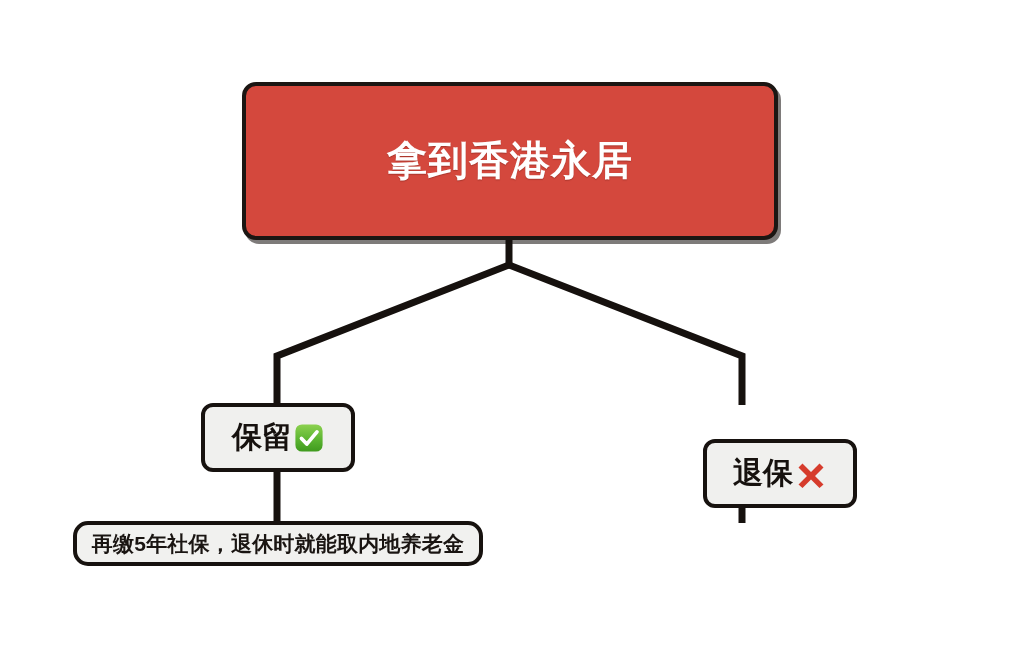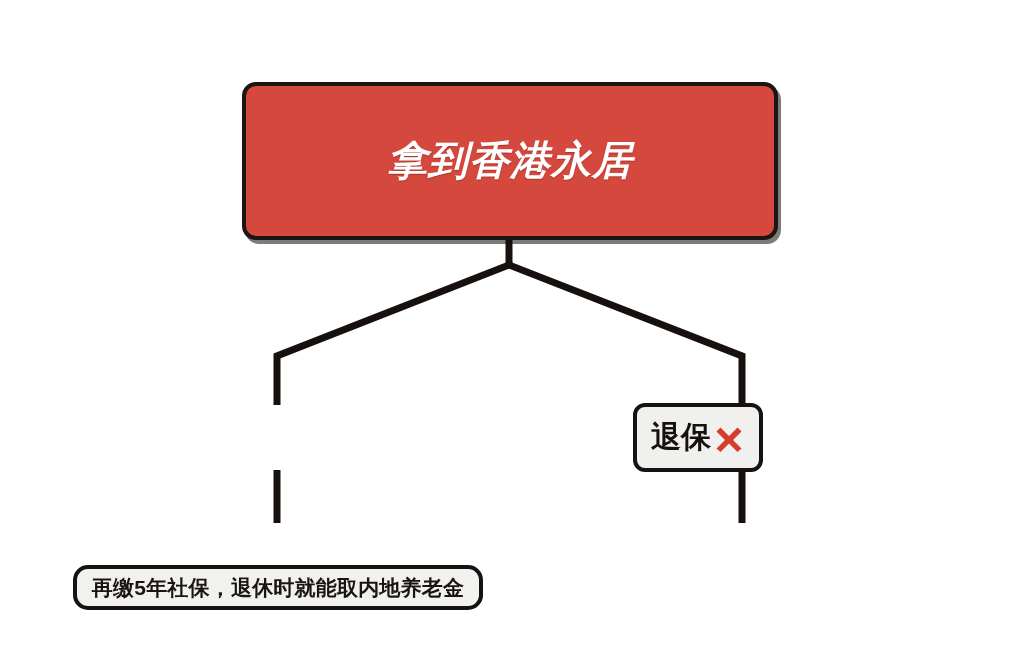--- a/index.html
+++ b/index.html
@@ -38,21 +38,20 @@
     box-sizing: border-box;
     background: #d4483d;
     border: 4px solid #1b1613;
     border-radius: 14px;
     box-shadow: 3px 4px 0 0 rgba(20,14,12,0.55);
     display: flex;
     flex-direction: column;
     align-items: center;
     justify-content: center;
     z-index: 3;
-    font-style: italic;
   }
   .root-line {
     color: #ffffff;
     font-weight: 700;
     font-size: 40px;
     line-height: 1.34;
     letter-spacing: 1px;
     white-space: nowrap;
     text-shadow: 0 1px 1px rgba(90,20,14,0.35);
   }
@@ -65,21 +64,21 @@
     box-sizing: border-box;
     background: #f0f0ee;
     border: 4px solid #17120f;
     border-radius: 12px;
     display: flex;
     align-items: center;
     justify-content: center;
     z-index: 3;
   }
   #branch-keep  { left: 201px; width: 154px; }
-  #branch-quit  { left: 633px; width: 130px; }
+  #branch-quit  { left: 703px; width: 154px; margin-top: 36px; }
 
   .branch-label {
     display: flex;
     align-items: center;
     justify-content: center;
     gap: 2px;
     font-size: 30px;
     font-weight: 600;
     color: #16110e;
     white-space: nowrap;
@@ -100,21 +99,20 @@
     height: 45px;
     box-sizing: border-box;
     background: #f1f1ef;
     border: 4px solid #17120f;
     border-radius: 15px;
     display: flex;
     align-items: center;
     justify-content: center;
     padding: 12px 14px;
     z-index: 3;
-    margin-top: 44px;
   }
   #leaf-keep { left: 73px;  width: 410px; }
   #leaf-quit { left: 533px; width: 430px; }
 
   .leaf-label {
     font-size: 21px;
     font-weight: 600;
     color: #1a1512;
     white-space: nowrap;
     letter-spacing: 0.2px;
@@ -134,20 +132,38 @@
     <path d="M509 265 L742 356 L742 405" stroke="#16110e" stroke-width="7" fill="none" stroke-linejoin="miter" stroke-linecap="butt"></path>
 
     <path d="M277 470 L277 523" stroke="#16110e" stroke-width="7" fill="none" stroke-linecap="butt"></path>
     <path d="M742 470 L742 523" stroke="#16110e" stroke-width="7" fill="none" stroke-linecap="butt"></path>
   </svg>
 
   <div class="root-node">
     <div class="root-line">拿到香港永居</div>
   </div>
 
+  <div class="branch-node" id="branch-keep">
+    <div class="branch-label">
+      <span>保留</span>
+      <span class="glyph-check">
+        <svg width="30" height="30" viewBox="0 0 32 32">
+          <defs>
+            <linearGradient id="gchk" x1="0" y1="0" x2="0" y2="1">
+              <stop offset="0%" stop-color="#8cd14f"></stop>
+              <stop offset="55%" stop-color="#5cb531"></stop>
+              <stop offset="100%" stop-color="#3f9a1e"></stop>
+            </linearGradient>
+          </defs>
+          <rect x="1.5" y="1.5" width="29" height="29" rx="7" ry="7" fill="url(#gchk)"></rect>
+          <path d="M8 16.5 L13.6 22.5 L24.5 9.5" stroke="#ffffff" stroke-width="4" fill="none" stroke-linecap="round" stroke-linejoin="round"></path>
+        </svg>
+      </span>
+    </div>
+  </div>
 
   <div class="branch-node" id="branch-quit">
     <div class="branch-label">
       <span>退保</span>
       <span class="glyph-cross">
         <svg width="32" height="32" viewBox="0 0 32 32">
           <path d="M7.5 5.5 L16 14 L24.5 5.5 L28.5 9.5 L20 18 L28.5 26.5 L24.5 30 L16 21.5 L7.5 30 L3.5 26.5 L12 18 L3.5 9.5 Z" fill="#d63c2c"></path>
         </svg>
       </span>
     </div>

